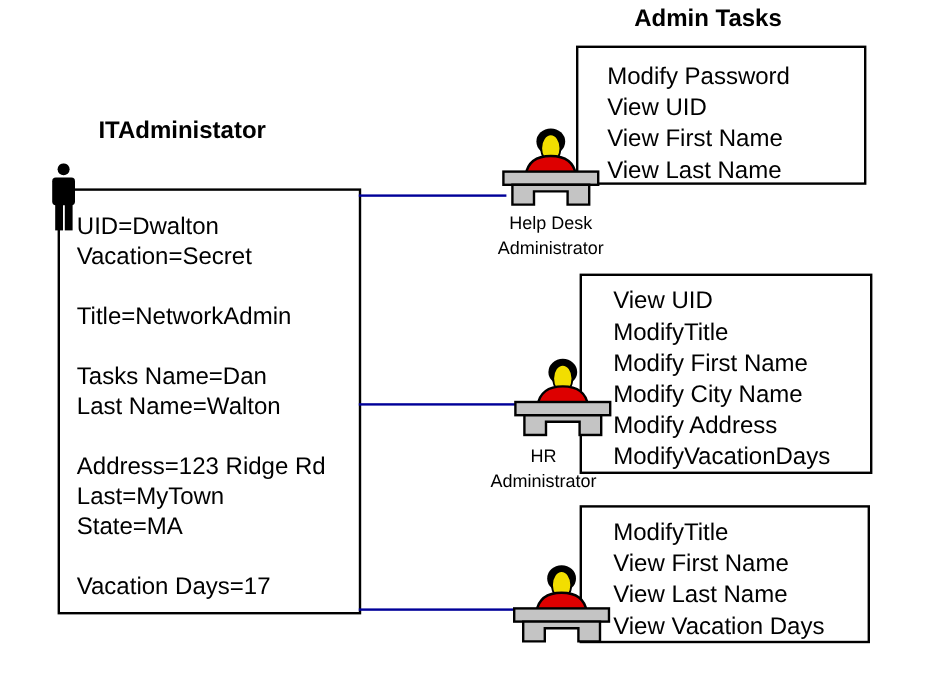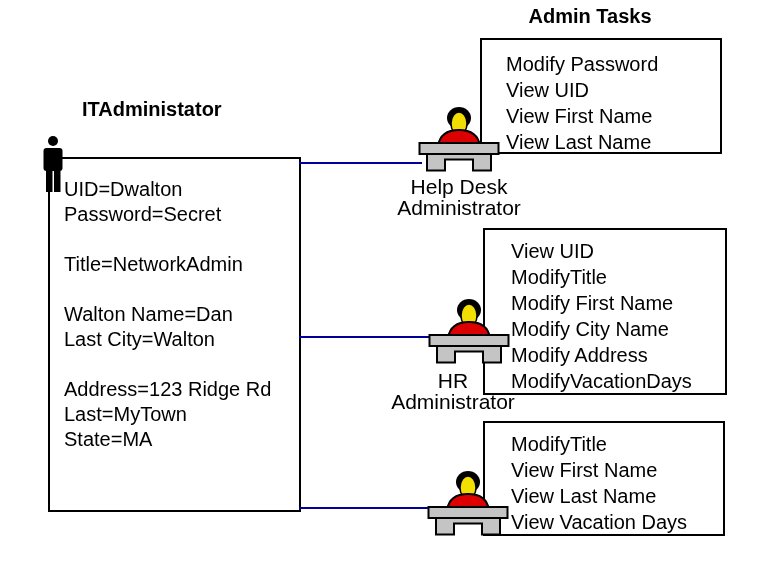--- a/index.html
+++ b/index.html
@@ -65,50 +65,51 @@
   .person svg .hair  { fill: #000; }
   .person svg .face  { fill: var(--face_yellow, #F2DE00); stroke: #000; stroke-width: 1.5; }
   .person svg .shirt { fill: var(--shirt_red, #DD0000);  stroke: #000; stroke-width: 2; }
   .person svg .desk  { fill: var(--desk_gray, #C4C4C4);  stroke: #000; stroke-width: 2; }
   .person svg .body  { fill: #000; }
 
   .role-label {
     position: absolute;
     width: 150px;
     text-align: center;
-    font-size: 21px;
+    font-size: 15px;
     line-height: 21px;
     z-index: 2;
     white-space: nowrap;
   }
   .role-label-1 { left: 384px; top: 176px; }
   .role-label-2 { left: 378px; top: 370px; }
   .role-label-3 { left: 378px; top: 537px; }
 </style>
 </head>
 <body>
 
 <div class="canvas">
 
   <div class="title title-admin-tasks">Admin Tasks</div>
   <div class="title title-user">ITAdministator</div>
 
   <div class="attr-box">
     <div class="attr-row">UID=Dwalton</div>
-    <div class="attr-row">Password=Secret</div>
+    <div class="attr-row">Vacation=Secret</div>
     <div class="attr-row"></div>
     <div class="attr-row">Title=NetworkAdmin</div>
     <div class="attr-row"></div>
-    <div class="attr-row">Walton Name=Dan</div>
-    <div class="attr-row">Last City=Walton</div>
+    <div class="attr-row">Tasks Name=Dan</div>
+    <div class="attr-row">Last Name=Walton</div>
     <div class="attr-row"></div>
     <div class="attr-row">Address=123 Ridge Rd</div>
     <div class="attr-row">Last=MyTown</div>
     <div class="attr-row">State=MA</div>
     <div class="attr-row"></div>
+    <div class="attr-row">Vacation Days=17</div>
   </div>
 
   <div class="person standing-person">
     <svg width="24" height="58" viewBox="0 0 24 58" aria-hidden="true">
       <circle class="body" cx="13" cy="5" r="5"></circle>
       <rect class="body" x="3.5" y="12" width="19" height="23" rx="3"></rect>
       <rect class="body" x="6" y="33" width="6.5" height="23"></rect>
       <rect class="body" x="14" y="33" width="6.5" height="23"></rect>
     </svg>
   </div>

